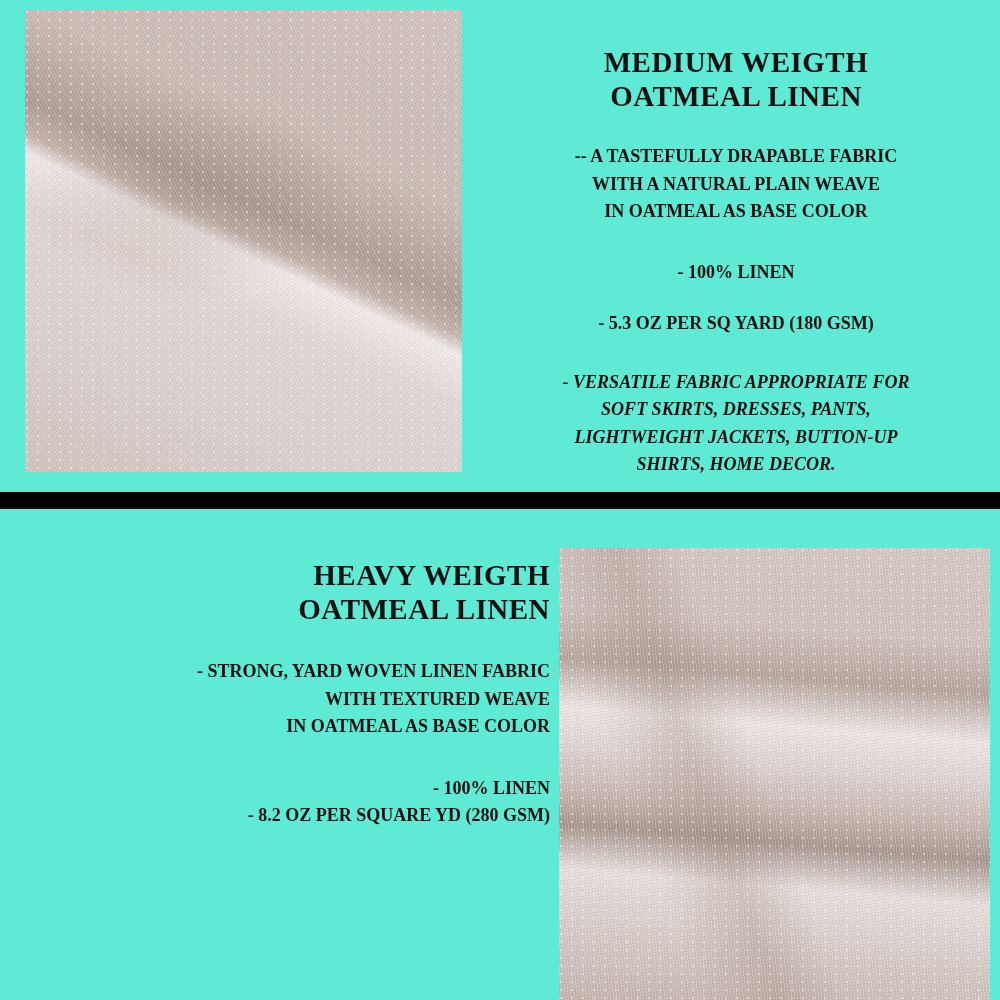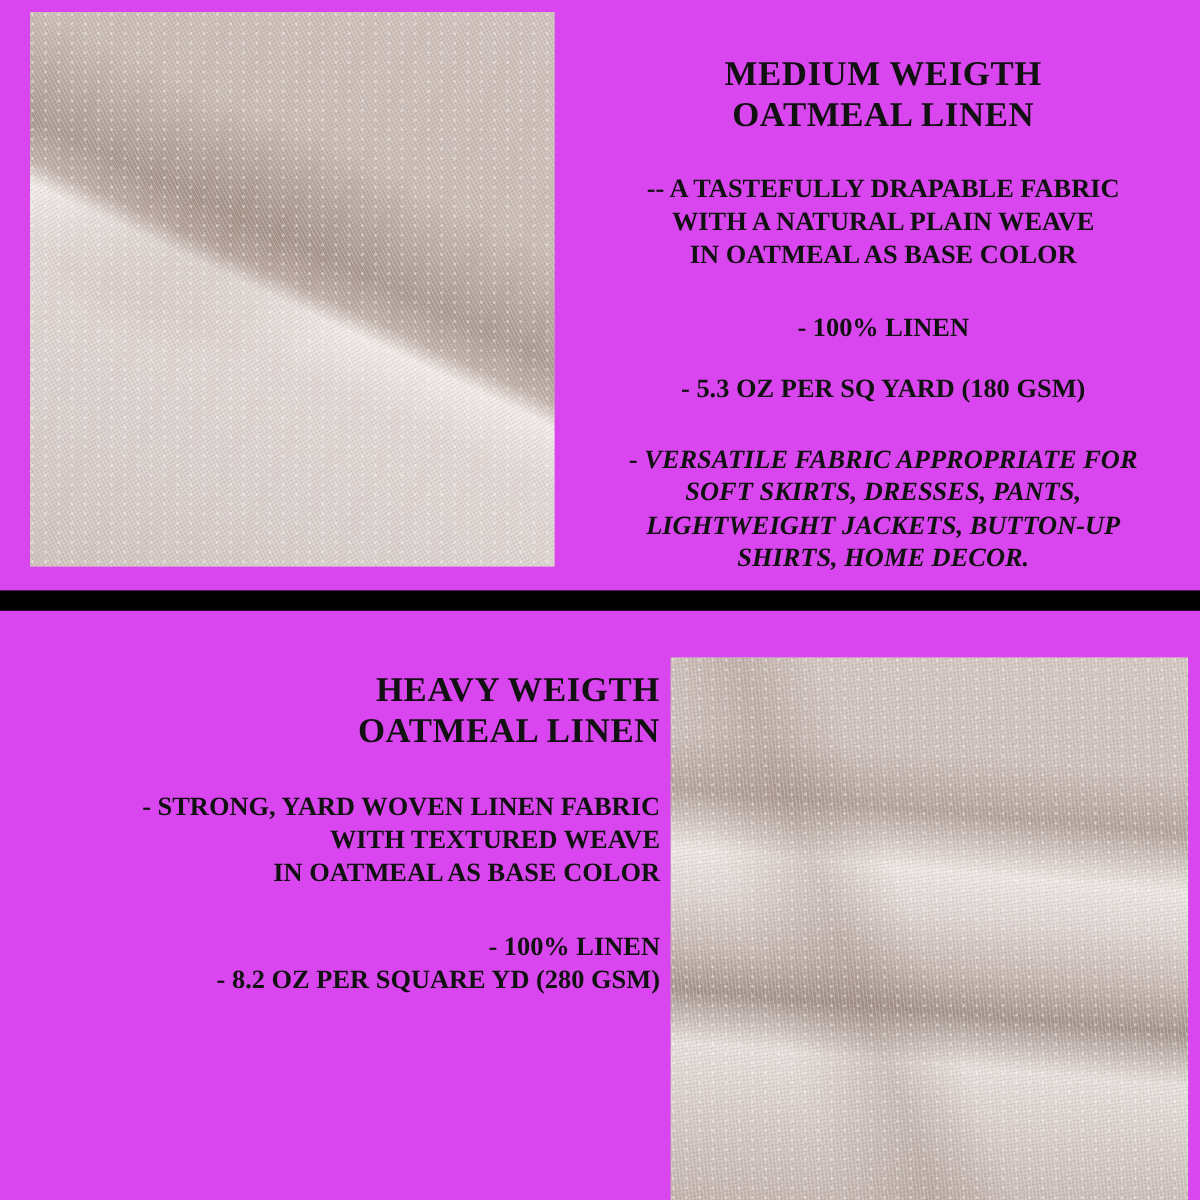--- a/index.html
+++ b/index.html
@@ -2,21 +2,21 @@
 <html><head>
 <meta charset="utf-8">
 <style>
   html, body { margin: 0; padding: 0; }
   body { background: #ffffff; }
 
   .canvas {
     position: relative;
     width: 1000px;
     height: 1000px;
-    background: #d946ef;
+    background: #5eead4;
     overflow: hidden;
     font-family: "Liberation Serif", "DejaVu Serif", serif;
     color: #111111;
   }
 
   
   .fabric {
     position: absolute;
     background-color: #d2c5c0;
     background-repeat: repeat, repeat, repeat, no-repeat, no-repeat;
@@ -75,21 +75,21 @@
   .title {
     margin: 0;
     font-size: 29px;
     line-height: 34px;
     font-weight: 700;
     white-space: pre-line;
     letter-spacing: 0.5px;
   }
   .para {
     margin: 0;
-    font-size: 22px;
+    font-size: 18px;
     line-height: 27.5px;
     font-weight: 700;
     white-space: pre-line;
   }
   .text-col-top    .p0 { margin-top: 30px; }
   .text-col-top    .p1 { margin-top: 33px; }
   .text-col-top    .p2 { margin-top: 24px; }
   .text-col-top    .p3 { margin-top: 31px; font-style: italic; }
   .text-col-bottom .p0 { margin-top: 32px; }
   .text-col-bottom .p1 { margin-top: 34px; }

